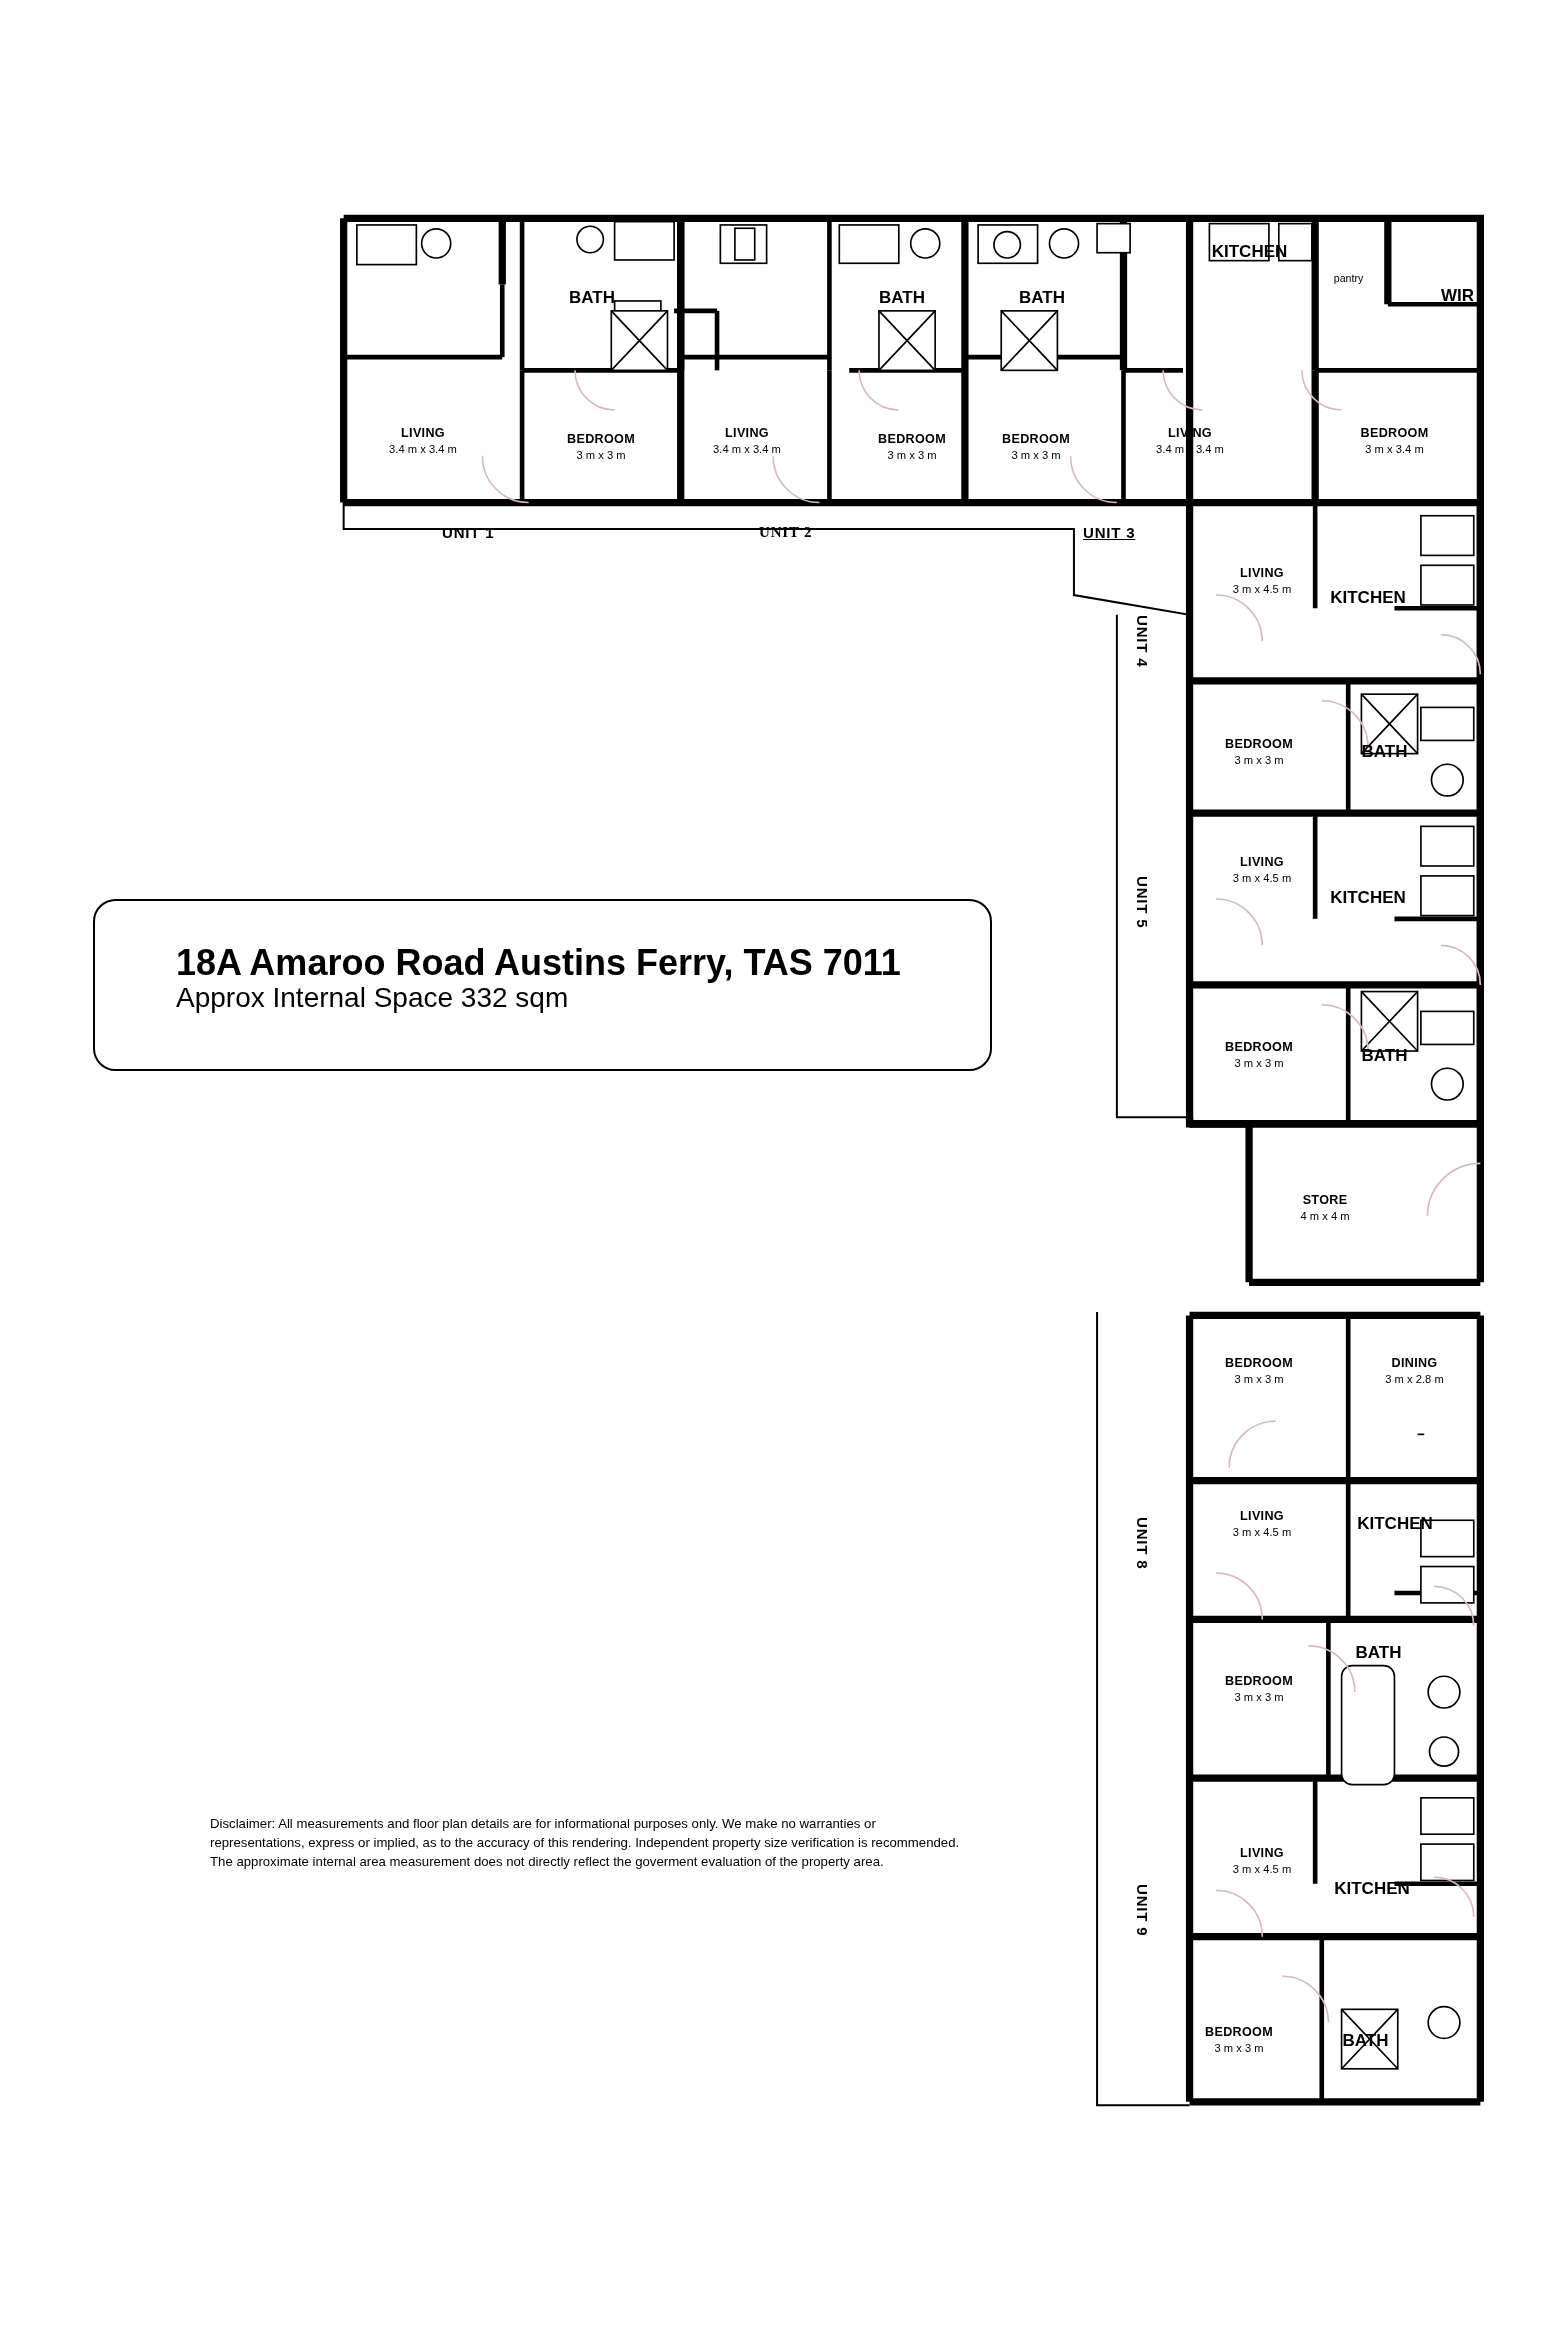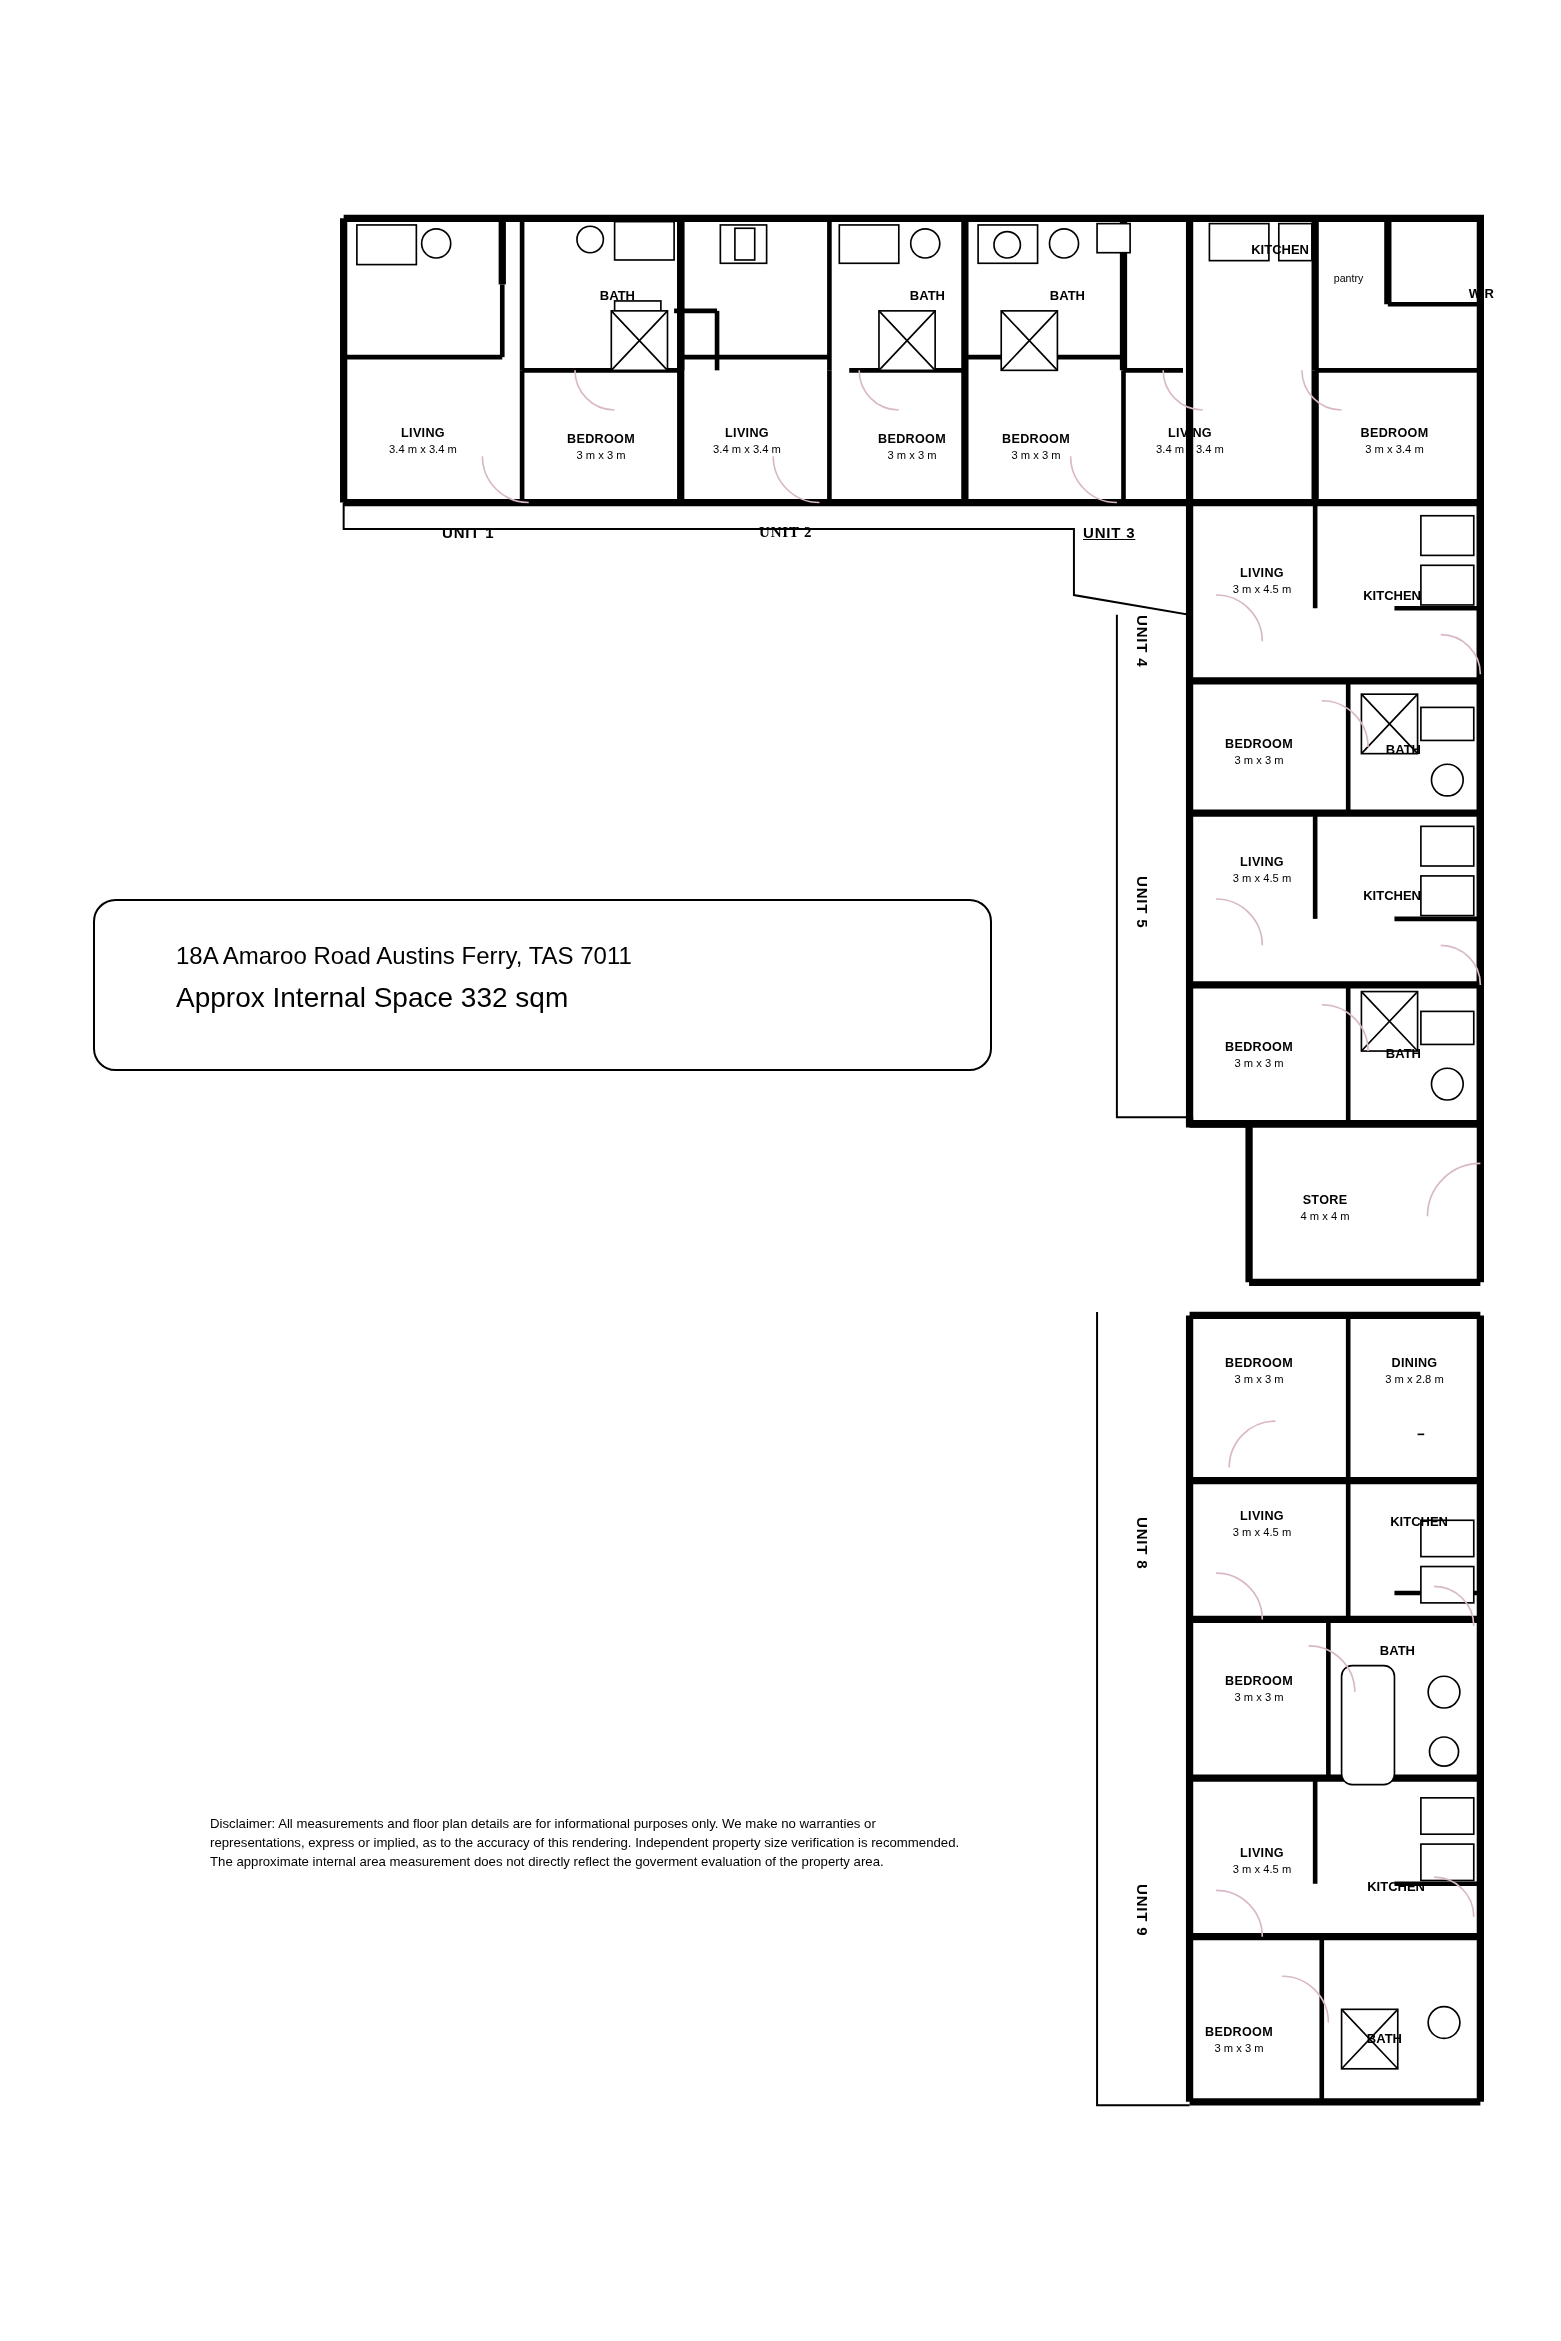--- a/index.html
+++ b/index.html
@@ -2,29 +2,29 @@
 <html style="font-size:10.6px"><head>
 <meta charset="utf-8">
 <style>
   html,body{margin:0;padding:0;background:#ffffff;}
   body{width:1561px;height:2342px;position:relative;font-family:"Liberation Sans",sans-serif;color:#000;}
   #plan{position:absolute;left:0;top:0;width:1561px;height:2342px;}
 
   .room-label{position:absolute;text-align:center;line-height:1.25;}
   .room-label .nm{font-size:12.6px;font-weight:700;letter-spacing:0.3px;display:block;}
   .room-label .dim{font-size:11.2px;font-weight:400;display:block;}
-  .small-lbl{position:absolute;font-size:13px;font-weight:700;text-align:right;}
+  .small-lbl{position:absolute;font-size:17px;font-weight:700;text-align:center;}
   .tiny-lbl{position:absolute;font-size:10.6px;font-weight:400;text-align:center;}
 
   .unit-label{position:absolute;font-size:15px;font-weight:700;letter-spacing:0.8px;}
   .unit-label.vert{writing-mode:vertical-rl;text-orientation:mixed;}
 
   #title-box{position:absolute;left:93px;top:899px;width:899px;height:172px;
              border:2px solid #000;border-radius:22.5px;background:#fff;box-sizing:border-box;}
-  #title-box .t1{position:absolute;left:81px;top:41px;font-size:24px;font-weight:400;white-space:nowrap;}
+  #title-box .t1{position:absolute;left:81px;top:41px;font-size:36px;font-weight:700;white-space:nowrap;}
   #title-box .t2{position:absolute;left:81px;top:81px;font-size:28px;font-weight:400;white-space:nowrap;}
 
   #disclaimer{position:absolute;left:210px;top:1814px;width:760px;font-size:13.2px;line-height:1.45;}
 </style>
 </head>
 <body>
 
 <svg id="plan" viewBox="0 0 2362 3543">
   <defs>
     <style>

